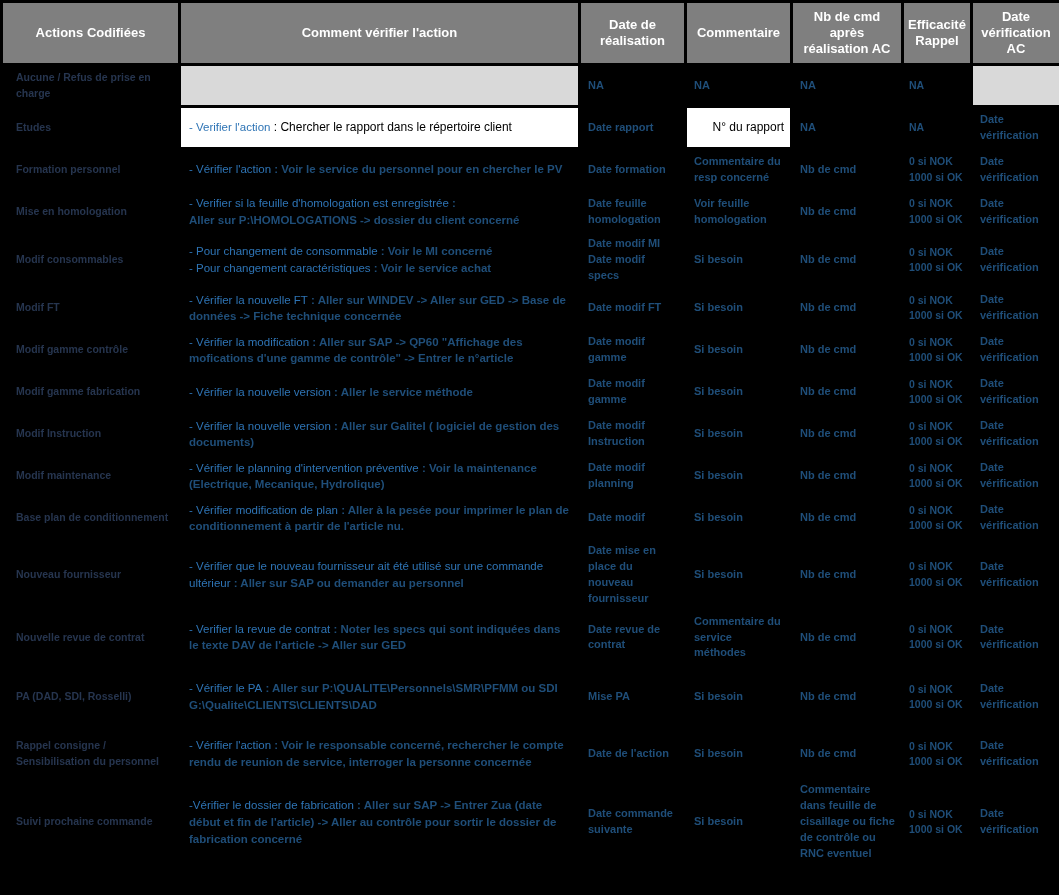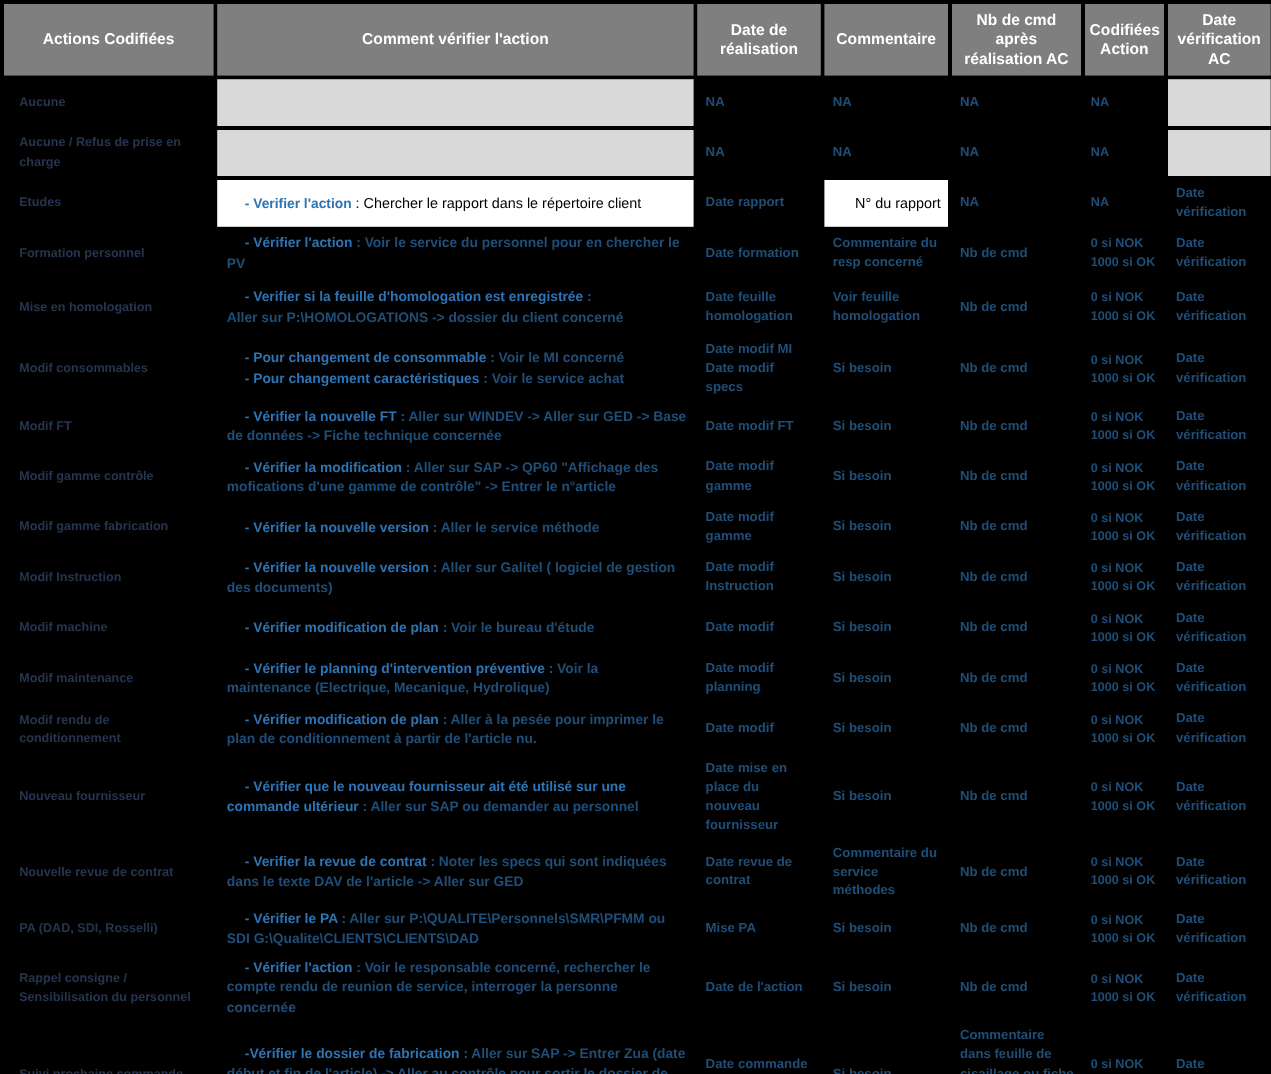--- a/index.html
+++ b/index.html
@@ -7,21 +7,21 @@
        font-family:"Liberation Sans","DejaVu Sans",sans-serif;}
   table{border-collapse:collapse;table-layout:fixed;width:1059px;}
   th,td{border:3px solid #000;overflow:hidden;}
   thead tr{height:63px;}
   th{background:#7f7f7f;color:#fff;font-weight:bold;font-size:13px;
      text-align:center;vertical-align:middle;padding:2px 4px;line-height:1.25;}
   td{background:#000;vertical-align:middle;padding:2px 6px;line-height:1.45;}
   td.c-action{color:#26354f;font-weight:bold;font-size:10.5px;padding-left:13px;line-height:1.5;}
   td.c-how{font-size:11.5px;padding-left:8px;}
   td.c-how .line{display:block;}
-  .s-lead{color:#2e74b5;font-weight:bold;margin-left:15px;}
+  .s-lead{color:#2e74b5;font-weight:normal;}
   .s-norm{color:#1f4e79;font-weight:bold;}
   td.c-date,td.c-comment,td.c-nb,td.c-eff,td.c-verif{
      color:#1f4e79;font-weight:bold;font-size:11px;white-space:pre-line;padding-left:7px;}
   td.c-eff{font-size:10.5px;padding-left:5px;}
   td.bg-gray{background:#d9d9d9;}
   td.bg-white{background:#fff;}
   td.c-how.bg-white .s-norm{color:#000;font-weight:normal;font-size:12px;}
   td.c-comment.bg-white{color:#000;font-weight:normal;font-size:12px;text-align:right;}
   td.wr{border-right:2px solid #22c55e;}
   
@@ -46,34 +46,25 @@
       <col style="width:69px">
     <col style="width:89px">
   </colgroup>
   <thead>
     <tr id="header-row">
         <th>Actions Codifiées</th>
         <th>Comment vérifier l'action</th>
         <th>Date de réalisation</th>
         <th>Commentaire</th>
         <th>Nb de cmd après réalisation AC</th>
-        <th>Codifiées Action</th>
+        <th>Efficacité Rappel</th>
         <th>Date vérification AC</th>
       </tr>
   </thead>
   <tbody id="body-rows">
-      <tr>
-        <td class="c-action">Aucune</td>
-        <td class="c-how bg-gray"></td>
-        <td class="c-date">NA</td>
-        <td class="c-comment">NA</td>
-        <td class="c-nb">NA</td>
-        <td class="c-eff">NA</td>
-        <td class="c-verif bg-gray"></td>
-      </tr>
       <tr>
         <td class="c-action">Aucune / Refus de prise en charge</td>
         <td class="c-how bg-gray"></td>
         <td class="c-date">NA</td>
         <td class="c-comment">NA</td>
         <td class="c-nb">NA</td>
         <td class="c-eff">NA</td>
         <td class="c-verif bg-gray"></td>
       </tr>
       <tr>
@@ -168,45 +159,33 @@
           <span class="line"><span class="s-lead">- Vérifier la nouvelle version</span><span class="s-norm"> :  Aller sur Galitel ( logiciel de gestion des documents)</span></span>
         </td>
         <td class="c-date">Date modif Instruction</td>
         <td class="c-comment">Si besoin</td>
         <td class="c-nb">Nb de cmd</td>
         <td class="c-eff">0 si NOK
 1000 si OK</td>
         <td class="c-verif wr">Date vérification</td>
       </tr>
       <tr>
-        <td class="c-action">Modif machine</td>
-        <td class="c-how">
-          <span class="line"><span class="s-lead">- Vérifier modification de plan</span><span class="s-norm"> :  Voir le bureau d'étude</span></span>
-        </td>
-        <td class="c-date">Date modif</td>
-        <td class="c-comment">Si besoin</td>
-        <td class="c-nb">Nb de cmd</td>
-        <td class="c-eff">0 si NOK
-1000 si OK</td>
-        <td class="c-verif wr">Date vérification</td>
-      </tr>
-      <tr>
         <td class="c-action">Modif maintenance</td>
         <td class="c-how">
           <span class="line"><span class="s-lead">- Vérifier le planning d'intervention préventive</span><span class="s-norm"> :  Voir la maintenance (Electrique, Mecanique, Hydrolique)</span></span>
         </td>
         <td class="c-date">Date modif planning</td>
         <td class="c-comment">Si besoin</td>
         <td class="c-nb">Nb de cmd</td>
         <td class="c-eff">0 si NOK
 1000 si OK</td>
         <td class="c-verif wr">Date vérification</td>
       </tr>
       <tr>
-        <td class="c-action">Modif rendu de conditionnement</td>
+        <td class="c-action">Base plan de conditionnement</td>
         <td class="c-how">
           <span class="line"><span class="s-lead">- Vérifier modification de plan</span><span class="s-norm"> :  Aller à la pesée pour imprimer le plan de conditionnement à partir de l'article nu.</span></span>
         </td>
         <td class="c-date">Date modif</td>
         <td class="c-comment">Si besoin</td>
         <td class="c-nb">Nb de cmd</td>
         <td class="c-eff">0 si NOK
 1000 si OK</td>
         <td class="c-verif wr">Date vérification</td>
       </tr>

